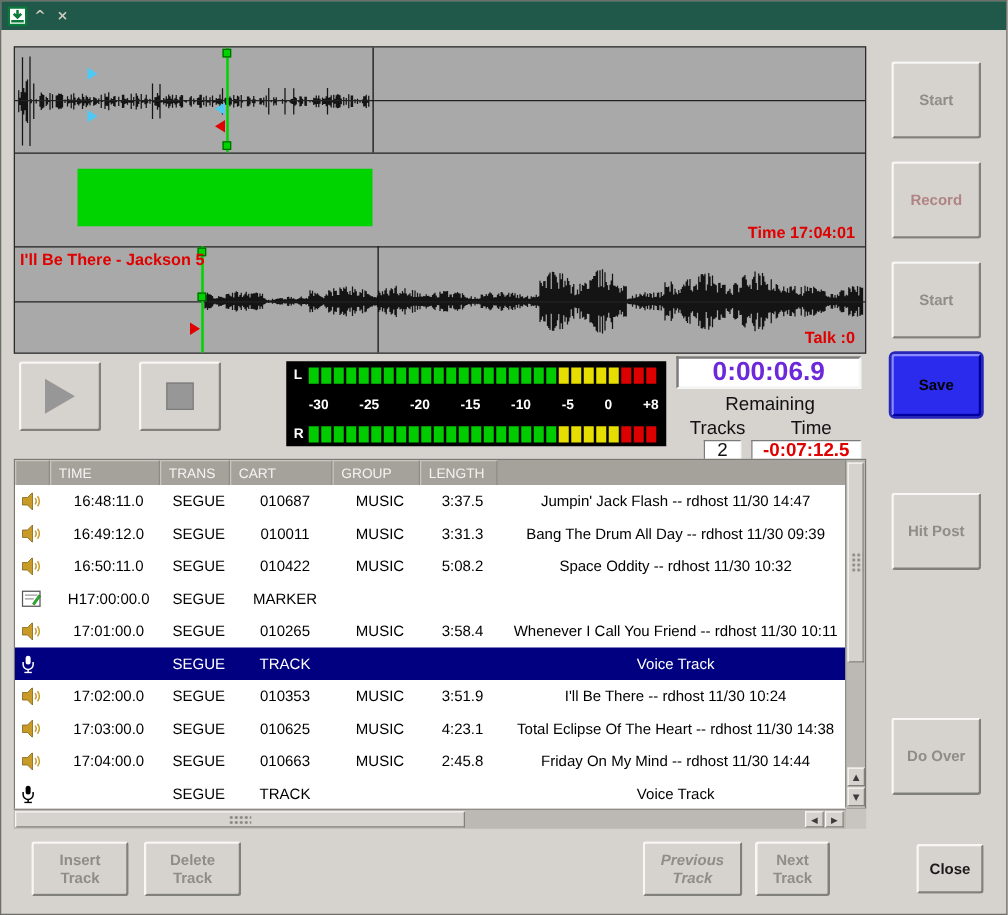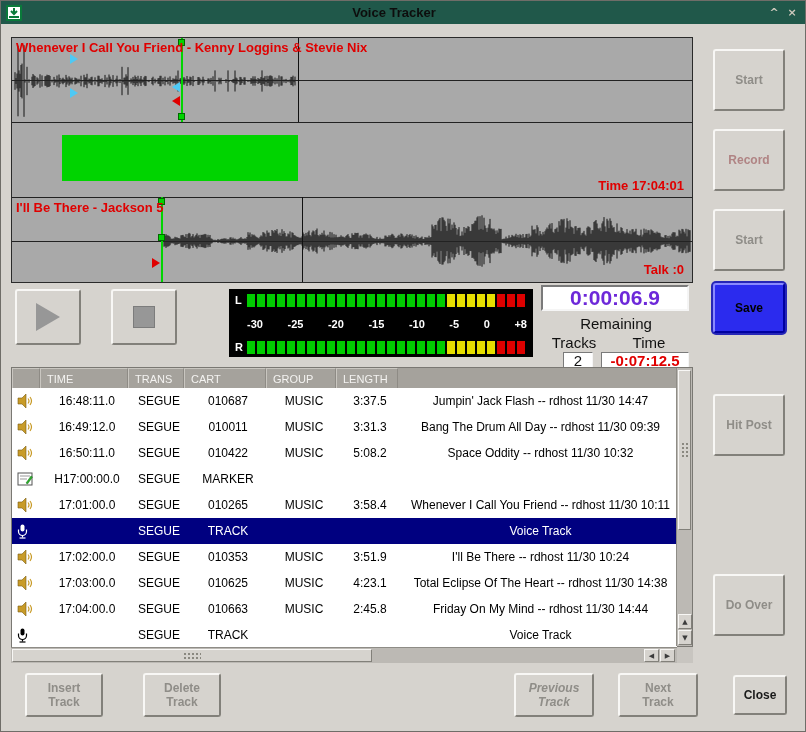--- a/index.html
+++ b/index.html
@@ -122,21 +122,20 @@
 <body>
 
 <div class="titlebar">
   <span class="appicon">
     <svg width="16" height="16" viewBox="0 0 16 16">
       <rect x="1" y="1" width="14" height="14" fill="#fff" stroke="#0a7a3a" stroke-width="2"></rect>
       <path d="M8 3 v5 M5 6 l3 3 3 -3" stroke="#0a7a3a" stroke-width="2" fill="none"></path>
       <rect x="3" y="11" width="10" height="2" fill="#0a7a3a"></rect>
     </svg>
   </span>
-  <span class="title">Voice Tracker</span>
   <span class="winbtn">^</span>
   <span class="winbtn">×</span>
 </div>
 
 <div class="editor">
   <svg class="wave" style="left:0;top:0;" width="287" height="84">
       <path d="M3 34.2L3 51.8M4 40.1L4 45.9M5 35.5L5 50.5M6 7.7L6 78.3M7 32.4L7 53.6M8 35.8L8 50.2M9 27.0L9 59.0M10 25.6L10 60.4M12 7.2L12 78.8M13 41.4L13 44.6M15 28.8L15 57.2M17 41.3L17 44.7M20 38.7L20 47.3M21 36.0L21 50.0M22 37.3L22 48.7M23 38.0L23 48.0M25 39.3L25 46.7M26 40.4L26 45.6M27 42.4L27 43.6M28 36.3L28 49.7M30 37.4L30 48.6M33 38.3L33 47.7M34 38.1L34 47.9M35 36.7L35 49.3M36 37.2L36 48.8M37 37.0L37 49.0M38 38.0L38 48.0M40 41.6L40 44.4M42 38.9L42 47.1M43 41.3L43 44.7M44 41.8L44 44.2M45 37.5L45 48.5M46 41.8L46 44.2M47 36.5L47 49.5M48 39.9L48 46.1M49 42.4L49 43.6M50 40.7L50 45.3M51 39.7L51 46.3M52 41.0L52 45.0M53 41.8L53 44.2M54 36.9L54 49.1M55 39.5L55 46.5M56 41.5L56 44.5M57 38.3L57 47.7M58 39.6L58 46.4M59 41.2L59 44.8M60 39.7L60 46.3M61 42.2L61 43.8M63 39.5L63 46.5M64 40.1L64 45.9M65 40.7L65 45.3M66 41.9L66 44.1M67 40.8L67 45.2M69 37.7L69 48.3M70 42.4L70 43.6M72 36.8L72 49.2M73 39.4L73 46.6M74 39.3L74 46.7M75 35.8L75 50.2M76 42.1L76 43.9M77 40.5L77 45.5M78 41.2L78 44.8M79 39.2L79 46.8M80 38.7L80 47.3M81 42.2L81 43.8M83 39.3L83 46.7M85 41.9L85 44.1M86 37.7L86 48.3M87 37.8L87 48.2M88 40.9L88 45.1M89 41.4L89 44.6M90 40.3L90 45.7M91 42.1L91 43.9M92 41.9L92 44.1M93 36.9L93 49.1M94 41.9L94 44.1M95 39.5L95 46.5M97 36.5L97 49.5M98 38.6L98 47.4M99 40.8L99 45.2M101 37.1L101 48.9M102 41.9L102 44.1M103 42.3L103 43.7M104 40.7L104 45.3M105 37.7L105 48.3M106 41.4L106 44.6M108 41.0L108 45.0M110 28.8L110 57.2M111 42.0L111 44.0M112 39.7L112 46.3M113 39.5L113 46.5M114 36.3L114 49.7M115 38.3L115 47.7M116 29.2L116 56.8M117 42.1L117 43.9M118 42.3L118 43.7M119 40.4L119 45.6M120 41.6L120 44.4M121 38.9L121 47.1M122 41.0L122 45.0M123 37.5L123 48.5M124 39.0L124 47.0M125 41.0L125 45.0M126 37.8L126 48.2M127 41.7L127 44.3M128 40.5L128 45.5M129 38.0L129 48.0M130 41.3L130 44.7M131 41.9L131 44.1M132 39.3L132 46.7M133 37.9L133 48.1M134 38.2L134 47.8M136 42.4L136 43.6M137 41.9L137 44.1M140 39.9L140 46.1M141 38.7L141 47.3M143 40.7L143 45.3M144 42.2L144 43.8M146 40.3L146 45.7M147 40.0L147 46.0M148 37.8L148 48.2M149 37.8L149 48.2M150 42.4L150 43.6M151 39.8L151 46.2M153 38.6L153 47.4M154 42.0L154 44.0M155 42.1L155 43.9M156 39.7L156 46.3M158 38.4L158 47.6M159 41.9L159 44.1M160 42.2L160 43.8M161 40.3L161 45.7M162 41.2L162 44.8M163 40.7L163 45.3M164 37.6L164 48.4M165 41.3L165 44.7M166 32.5L166 53.5M168 40.5L168 45.5M169 40.0L169 46.0M171 40.3L171 45.7M172 39.1L172 46.9M173 40.5L173 45.5M175 38.0L175 48.0M176 41.2L176 44.8M177 41.4L177 44.6M178 38.6L178 47.4M179 39.2L179 46.8M181 37.9L181 48.1M182 42.0L182 44.0M186 39.1L186 46.9M187 39.1L187 46.9M188 40.5L188 45.5M190 41.6L190 44.4M191 38.7L191 47.3M192 41.4L192 44.6M196 40.4L196 45.6M197 40.5L197 45.5M198 42.1L198 43.9M199 39.9L199 46.1M201 38.3L201 47.7M203 32.4L203 53.6M205 42.3L205 43.7M207 39.7L207 46.3M208 41.4L208 44.6M209 39.8L209 46.2M214 41.1L214 44.9M216 32.4L216 53.6M217 42.1L217 43.9M220 42.0L220 44.0M221 41.2L221 44.8M222 40.9L222 45.1M223 32.5L223 53.5M224 39.5L224 46.5M225 40.4L225 45.6M227 42.2L227 43.8M228 38.9L228 47.1M229 39.2L229 46.8M230 41.0L230 45.0M232 39.4L232 46.6M233 39.3L233 46.7M236 42.0L236 44.0M238 42.3L238 43.7M239 40.1L239 45.9M240 40.6L240 45.4M241 38.3L241 47.7M242 40.8L242 45.2M243 38.3L243 47.7M244 41.0L244 45.0M246 40.0L246 46.0M247 40.9L247 45.1M248 40.8L248 45.2M249 39.0L249 47.0M250 32.4L250 53.6M251 40.2L251 45.8M252 39.7L252 46.3M253 38.1L253 47.9M254 42.0L254 44.0M255 37.8L255 48.2M256 41.0L256 45.0M257 38.1L257 47.9M258 37.4L258 48.6M259 37.6L259 48.4M260 38.2L260 47.8M261 40.7L261 45.3M263 39.6L263 46.4M265 40.3L265 45.7M267 37.4L267 48.6M269 38.4L269 47.6M270 38.4L270 47.6M272 41.4L272 44.6M274 40.9L274 45.1M276 41.9L276 44.1M278 41.5L278 44.5M279 38.9L279 47.1M280 39.0L280 47.0M281 37.7L281 48.3M282 41.8L282 44.2M283 38.6L283 47.4" stroke="#141414" stroke-width="1"></path>
     </svg>
   <svg class="wave" style="left:0;top:159px;" width="680" height="85">
       <path d="M152 38.3L152 49.7M153 38.8L153 49.2M154 37.1L154 50.9M155 38.4L155 49.6M156 38.4L156 49.6M157 38.9L157 49.1M158 39.8L158 48.2M159 41.5L159 46.5M160 42.0L160 46.0M161 41.5L161 46.5M162 41.5L162 46.5M163 39.8L163 48.2M164 40.5L164 47.5M165 40.3L165 47.7M166 41.0L166 47.0M167 41.2L167 46.8M168 41.6L168 46.4M169 38.3L169 49.7M170 38.2L170 49.8M171 37.9L171 50.1M172 39.4L172 48.6M173 40.1L173 47.9M174 37.1L174 50.9M175 41.0L175 47.0M176 37.1L176 50.9M177 35.9L177 52.1M178 36.6L178 51.4M179 40.3L179 47.7M180 39.0L180 49.0M181 37.1L181 50.9M182 40.5L182 47.5M183 39.3L183 48.7M184 37.9L184 50.1M185 36.4L185 51.6M186 39.3L186 48.7M187 37.9L187 50.1M188 40.9L188 47.1M189 37.8L189 50.2M190 38.0L190 50.0M191 37.6L191 50.4M192 37.5L192 50.5M193 36.9L193 51.1M194 37.4L194 50.6M195 40.4L195 47.6M196 37.8L196 50.2M197 39.8L197 48.2M198 38.0L198 50.0M199 41.4L199 46.6M200 41.8L200 46.2M201 42.7L201 45.3M202 43.2L202 44.8M203 42.7L203 45.3M204 43.3L204 44.7M205 43.1L205 44.9M206 42.0L206 46.0M207 42.9L207 45.1M208 42.6L208 45.4M209 42.1L209 45.9M210 41.7L210 46.3M211 41.9L211 46.1M212 41.3L212 46.7M213 41.6L213 46.4M214 41.5L214 46.5M215 42.6L215 45.4M216 42.1L216 45.9M217 42.5L217 45.5M218 40.5L218 47.5M219 40.3L219 47.7M220 42.0L220 46.0M221 40.6L221 47.4M222 42.0L222 46.0M223 41.5L223 46.5M224 42.4L224 45.6M225 42.5L225 45.5M226 42.2L226 45.8M227 41.7L227 46.3M228 41.2L228 46.8M229 40.1L229 47.9M230 41.6L230 46.4M231 41.8L231 46.2M232 41.9L232 46.1M233 41.3L233 46.7M234 41.9L234 46.1M235 40.0L235 48.0M236 35.2L236 52.8M237 37.7L237 50.3M238 35.5L238 52.5M239 39.8L239 48.2M240 37.2L240 50.8M241 38.4L241 49.6M242 37.6L242 50.4M243 38.7L243 49.3M244 39.7L244 48.3M245 40.3L245 47.7M246 40.8L246 47.2M247 41.5L247 46.5M248 39.8L248 48.2M249 38.4L249 49.6M250 39.4L250 48.6M251 35.1L251 52.9M252 35.6L252 52.4M253 36.7L253 51.3M254 39.7L254 48.3M255 33.5L255 54.5M256 35.8L256 52.2M257 35.5L257 52.5M258 38.9L258 49.1M259 39.0L259 49.0M260 33.0L260 55.0M261 34.1L261 53.9M262 35.7L262 52.3M263 33.0L263 55.0M264 34.0L264 54.0M265 32.1L265 55.9M266 36.6L266 51.4M267 38.4L267 49.6M268 35.7L268 52.3M269 39.0L269 49.0M270 32.2L270 55.8M271 36.9L271 51.1M272 34.2L272 53.8M273 36.0L273 52.0M274 39.5L274 48.5M275 39.4L275 48.6M276 36.5L276 51.5M277 37.4L277 50.6M278 34.4L278 53.6M279 40.5L279 47.5M280 35.3L280 52.7M281 35.9L281 52.1M282 38.1L282 49.9M283 38.4L283 49.6M284 39.2L284 48.8M285 39.9L285 48.1M286 39.9L286 48.1M287 40.8L287 47.2M288 40.5L288 47.5M289 40.9L289 47.1M290 39.4L290 48.6M291 35.5L291 52.5M292 37.1L292 50.9M293 39.2L293 48.8M294 35.9L294 52.1M295 38.4L295 49.6M296 35.2L296 52.8M297 33.6L297 54.4M298 38.0L298 50.0M299 39.3L299 48.7M300 35.4L300 52.6M301 33.5L301 54.5M302 34.3L302 53.7M303 37.5L303 50.5M304 33.1L304 54.9M305 31.5L305 56.5M306 38.0L306 50.0M307 39.2L307 48.8M308 37.4L308 50.6M309 38.0L309 50.0M310 35.8L310 52.2M311 37.6L311 50.4M312 33.5L312 54.5M313 37.7L313 50.3M314 39.4L314 48.6M315 38.5L315 49.5M316 37.6L316 50.4M317 39.9L317 48.1M318 34.9L318 53.1M319 40.5L319 47.5M320 35.4L320 52.6M321 40.5L321 47.5M322 37.2L322 50.8M323 40.3L323 47.7M324 37.7L324 50.3M325 40.2L325 47.8M326 40.3L326 47.7M327 39.8L327 48.2M328 39.9L328 48.1M329 38.3L329 49.7M330 39.7L330 48.3M331 39.6L331 48.4M332 40.3L332 47.7M333 40.5L333 47.5M334 39.0L334 49.0M335 38.0L335 50.0M336 37.1L336 50.9M337 39.4L337 48.6M338 41.0L338 47.0M339 40.8L339 47.2M340 36.3L340 51.7M341 38.0L341 50.0M342 37.8L342 50.2M343 35.8L343 52.2M344 36.2L344 51.8M345 36.0L345 52.0M346 35.8L346 52.2M347 40.6L347 47.4M348 38.6L348 49.4M349 38.5L349 49.5M350 40.7L350 47.3M351 38.2L351 49.8M352 37.2L352 50.8M353 37.6L353 50.4M354 36.5L354 51.5M355 37.6L355 50.4M356 37.8L356 50.2M357 41.2L357 46.8M358 37.5L358 50.5M359 38.9L359 49.1M360 40.3L360 47.7M361 41.1L361 46.9M362 41.2L362 46.8M363 41.9L363 46.1M364 41.5L364 46.5M365 39.9L365 48.1M366 42.1L366 45.9M367 42.1L367 45.9M368 40.6L368 47.4M369 42.0L369 46.0M370 41.7L370 46.3M371 42.1L371 45.9M372 41.5L372 46.5M373 38.6L373 49.4M374 38.7L374 49.3M375 40.1L375 47.9M376 39.8L376 48.2M377 38.2L377 49.8M378 39.5L378 48.5M379 38.0L379 50.0M380 36.8L380 51.2M381 37.5L381 50.5M382 38.8L382 49.2M383 40.9L383 47.1M384 40.7L384 47.3M385 40.7L385 47.3M386 38.8L386 49.2M387 37.8L387 50.2M388 39.8L388 48.2M389 36.5L389 51.5M390 36.9L390 51.1M391 38.6L391 49.4M392 40.4L392 47.6M393 39.4L393 48.6M394 38.7L394 49.3M395 37.2L395 50.8M396 40.3L396 47.7M397 38.0L397 50.0M398 37.1L398 50.9M399 39.3L399 48.7M400 37.5L400 50.5M401 41.1L401 46.9M402 38.9L402 49.1M403 41.5L403 46.5M404 38.4L404 49.6M405 40.3L405 47.7M406 39.9L406 48.1M407 41.5L407 46.5M408 40.9L408 47.1M409 40.5L409 47.5M410 39.5L410 48.5M411 42.0L411 46.0M412 41.9L412 46.1M413 40.0L413 48.0M414 40.7L414 47.3M415 40.3L415 47.7M416 40.8L416 47.2M417 38.7L417 49.3M418 40.6L418 47.4M419 40.0L419 48.0M420 27.5L420 60.5M421 29.3L421 58.7M422 31.8L422 56.2M423 28.0L423 60.0M424 27.8L424 60.2M425 33.4L425 54.6M426 24.2L426 63.8M427 22.6L427 65.4M428 21.0L428 67.0M429 34.1L429 53.9M430 20.4L430 67.6M431 20.5L431 67.5M432 22.8L432 65.2M433 24.3L433 63.7M434 28.9L434 59.1M435 33.9L435 54.1M436 21.6L436 66.4M437 26.4L437 61.6M438 21.8L438 66.2M439 32.8L439 55.2M440 27.6L440 60.4M441 31.3L441 56.7M442 25.4L442 62.6M443 27.8L443 60.2M444 31.0L444 57.0M445 37.7L445 50.3M446 32.3L446 55.7M447 30.1L447 57.9M448 39.1L448 48.9M449 38.6L449 49.4M450 34.5L450 53.5M451 38.4L451 49.6M452 30.0L452 58.0M453 35.8L453 52.2M454 30.9L454 57.1M455 31.6L455 56.4M456 29.2L456 58.8M457 29.9L457 58.1M458 34.1L458 53.9M459 33.9L459 54.1M460 27.1L460 60.9M461 27.3L461 60.7M462 26.2L462 61.8M463 23.8L463 64.2M464 23.7L464 64.3M465 20.4L465 67.6M466 19.3L466 68.7M467 32.7L467 55.3M468 19.2L468 68.8M469 31.9L469 56.1M470 18.3L470 69.7M471 32.7L471 55.3M472 20.7L472 67.3M473 28.5L473 59.5M474 31.1L474 56.9M475 34.9L475 53.1M476 30.7L476 57.3M477 27.3L477 60.7M478 21.9L478 66.1M479 31.4L479 56.6M480 31.5L480 56.5M481 32.5L481 55.5M482 31.6L482 56.4M483 33.5L483 54.5M484 37.0L484 51.0M485 33.4L485 54.6M486 35.6L486 52.4M487 31.6L487 56.4M488 32.1L488 55.9M489 31.9L489 56.1M490 42.3L490 45.7M491 41.9L491 46.1M492 41.7L492 46.3M493 41.7L493 46.3M494 39.6L494 48.4M495 41.5L495 46.5M496 41.2L496 46.8M497 38.3L497 49.7M498 40.8L498 47.2M499 40.1L499 47.9M500 37.9L500 50.1M501 38.8L501 49.2M502 39.8L502 48.2M503 38.6L503 49.4M504 36.8L504 51.2M505 40.1L505 47.9M506 37.9L506 50.1M507 40.6L507 47.4M508 37.3L508 50.7M509 38.2L509 49.8M510 41.1L510 46.9M511 37.0L511 51.0M512 40.6L512 47.4M513 40.3L513 47.7M514 37.1L514 50.9M515 36.9L515 51.1M516 40.9L516 47.1M517 36.6L517 51.4M518 39.8L518 48.2M519 38.5L519 49.5M520 28.7L520 59.3M521 32.6L521 55.4M522 32.8L522 55.2M523 32.2L523 55.8M524 36.4L524 51.6M525 28.2L525 59.8M526 30.3L526 57.7M527 38.5L527 49.5M528 34.0L528 54.0M529 36.9L529 51.1M530 38.4L530 49.6M531 34.9L531 53.1M532 37.3L532 50.7M533 34.2L533 53.8M534 32.4L534 55.6M535 30.5L535 57.5M536 31.9L536 56.1M537 28.2L537 59.8M538 26.6L538 61.4M539 31.6L539 56.4M540 26.1L540 61.9M541 34.9L541 53.1M542 36.1L542 51.9M543 32.2L543 55.8M544 31.7L544 56.3M545 30.5L545 57.5M546 34.8L546 53.2M547 24.2L547 63.8M548 28.5L548 59.5M549 22.4L549 65.6M550 22.2L550 65.8M551 23.3L551 64.7M552 21.9L552 66.1M553 35.4L553 52.6M554 30.6L554 57.4M555 21.3L555 66.7M556 24.1L556 63.9M557 31.8L557 56.2M558 23.3L558 64.7M559 29.7L559 58.3M560 30.3L560 57.7M561 31.2L561 56.8M562 36.9L562 51.1M563 29.3L563 58.7M564 29.1L564 58.9M565 33.4L565 54.6M566 31.0L566 57.0M567 30.8L567 57.2M568 30.7L568 57.3M569 38.2L569 49.8M570 36.2L570 51.8M571 35.6L571 52.4M572 33.9L572 54.1M573 37.5L573 50.5M574 38.7L574 49.3M575 30.7L575 57.3M576 29.4L576 58.6M577 29.8L577 58.2M578 30.7L578 57.3M579 36.7L579 51.3M580 33.1L580 54.9M581 33.2L581 54.8M582 25.0L582 63.0M583 24.1L583 63.9M584 23.0L584 65.0M585 26.5L585 61.5M586 31.2L586 56.8M587 32.3L587 55.7M588 30.7L588 57.3M589 34.1L589 53.9M590 26.4L590 61.6M591 24.3L591 63.7M592 20.1L592 67.9M593 29.4L593 58.6M594 34.9L594 53.1M595 21.8L595 66.2M596 23.6L596 64.4M597 31.1L597 56.9M598 21.4L598 66.6M599 23.9L599 64.1M600 28.4L600 59.6M601 30.8L601 57.2M602 30.1L602 57.9M603 34.8L603 53.2M604 35.3L604 52.7M605 26.4L605 61.6M606 34.7L606 53.3M607 33.7L607 54.3M608 35.8L608 52.2M609 30.2L609 57.8M610 31.0L610 57.0M611 34.0L611 54.0M612 35.4L612 52.6M613 36.9L613 51.1M614 35.6L614 52.4M615 32.1L615 55.9M616 35.7L616 52.3M617 36.7L617 51.3M618 33.6L618 54.4M619 37.2L619 50.8M620 32.3L620 55.7M621 32.2L621 55.8M622 35.3L622 52.7M623 34.4L623 53.6M624 31.8L624 56.2M625 37.6L625 50.4M626 38.0L626 50.0M627 39.0L627 49.0M628 38.1L628 49.9M629 32.6L629 55.4M630 39.5L630 48.5M631 37.6L631 50.4M632 31.6L632 56.4M633 35.9L633 52.1M634 32.4L634 55.6M635 35.7L635 52.3M636 33.2L636 54.8M637 33.3L637 54.7M638 37.5L638 50.5M639 32.4L639 55.6M640 33.3L640 54.7M641 34.2L641 53.8M642 36.0L642 52.0M643 35.5L643 52.5M644 36.6L644 51.4M645 34.6L645 53.4M646 35.8L646 52.2M647 35.7L647 52.3M648 36.2L648 51.8M649 39.6L649 48.4M650 40.4L650 47.6M651 40.2L651 47.8M652 41.0L652 47.0M653 38.2L653 49.8M654 38.1L654 49.9M655 40.9L655 47.1M656 38.9L656 49.1M657 41.2L657 46.8M658 38.6L658 49.4M659 39.8L659 48.2M660 36.6L660 51.4M661 35.2L661 52.8M662 35.3L662 52.7M663 35.4L663 52.6M664 39.9L664 48.1M665 38.7L665 49.3M666 39.3L666 48.7M667 32.7L667 55.3M668 33.7L668 54.3M669 36.5L669 51.5M670 31.9L670 56.1M671 32.3L671 55.7M672 34.7L672 53.3M673 36.5L673 51.5M674 31.8L674 56.2M675 39.4L675 48.6M676 32.3L676 55.7M677 33.2L677 54.8M678 33.2L678 54.8" stroke="#141414" stroke-width="1"></path>
@@ -157,21 +156,20 @@
   <div class="tri right cyan" style="left:58px;top:16px;"></div>
   <div class="tri right cyan" style="left:58px;top:50px;"></div>
   <div class="tri left cyan" style="left:160px;top:44px;"></div>
   <div class="tri left redc" style="left:160px;top:58px;"></div>
 
   <div class="gline" style="left:149px;top:159px;height:85px;"></div>
   <div class="gsq" style="left:146px;top:160px;"></div>
   <div class="gsq" style="left:146px;top:196px;"></div>
   <div class="tri right redc" style="left:140px;top:220px;"></div>
 
-  <div class="track-title" style="left:4px;top:2px;">Whenever I Call You Friend - Kenny Loggins &amp; Stevie Nix</div>
   <div class="track-title" style="left:4px;top:162px;">I'll Be There - Jackson 5</div>
   <div class="red-right" style="top:140px;">Time 17:04:01</div>
   <div class="red-right" style="top:224px;">Talk :0</div>
 </div>
 
 <div class="btn" style="left:14px;top:288px;width:66px;height:56px;">
   <span class="play-glyph"></span>
 </div>
 <div class="btn" style="left:110px;top:288px;width:66px;height:56px;">
   <span class="stop-glyph"></span>
@@ -445,19 +443,19 @@
 
 <div class="btn" style="left:712px;top:48px;width:72px;height:62px;">Start</div>
 <div class="btn record-btn" style="left:712px;top:128px;width:72px;height:62px;text-align:right;">Record</div>
 <div class="btn" style="left:712px;top:208px;width:72px;height:62px;">Start</div>
 <div class="btn enabled save-btn" style="left:712px;top:282px;width:72px;height:50px;">Save</div>
 <div class="btn" style="left:712px;top:393px;width:72px;height:62px;">Hit Post</div>
 <div class="btn" style="left:712px;top:573px;width:72px;height:62px;">Do Over</div>
 
 <div class="btn" style="left:24px;top:672px;width:78px;height:44px;">Insert
 Track</div>
-<div class="btn" style="left:114px;top:672px;width:78px;height:44px;margin-left:28px;">Delete
+<div class="btn" style="left:114px;top:672px;width:78px;height:44px;">Delete
 Track</div>
 <div class="btn" style="left:513px;top:672px;width:80px;height:44px;font-style:italic;">Previous
 Track</div>
-<div class="btn" style="left:603px;top:672px;width:80px;height:44px;margin-left:14px;">Next
+<div class="btn" style="left:603px;top:672px;width:60px;height:44px;">Next
 Track</div>
 <div class="btn enabled" style="left:732px;top:674px;width:54px;height:40px;">Close</div>
 
 </body></html>

